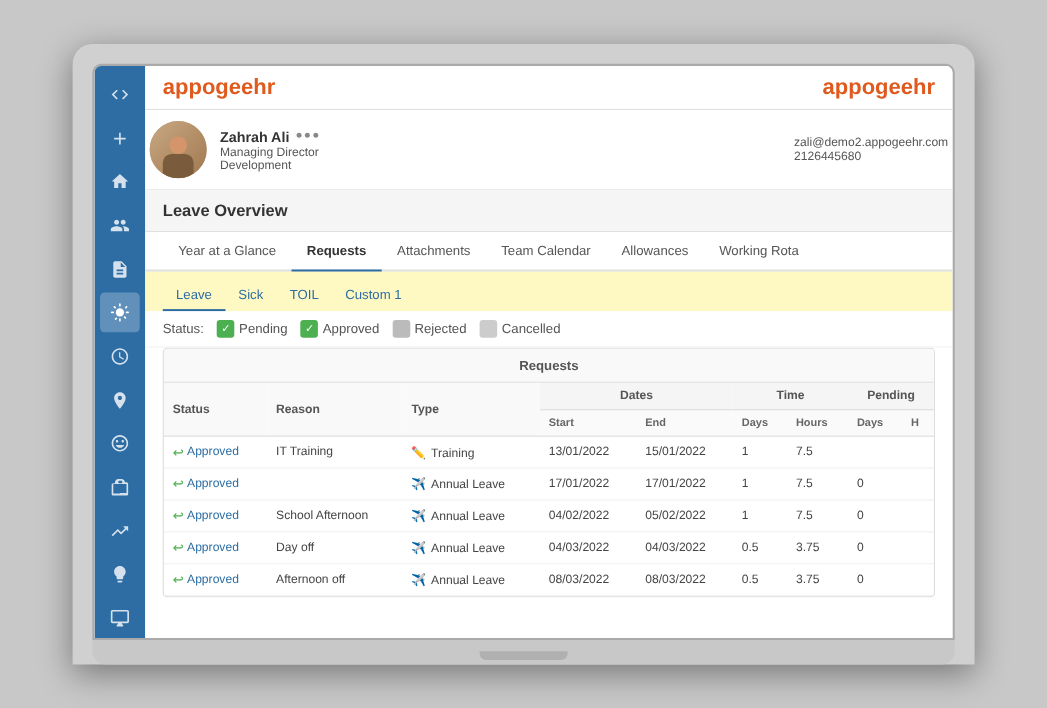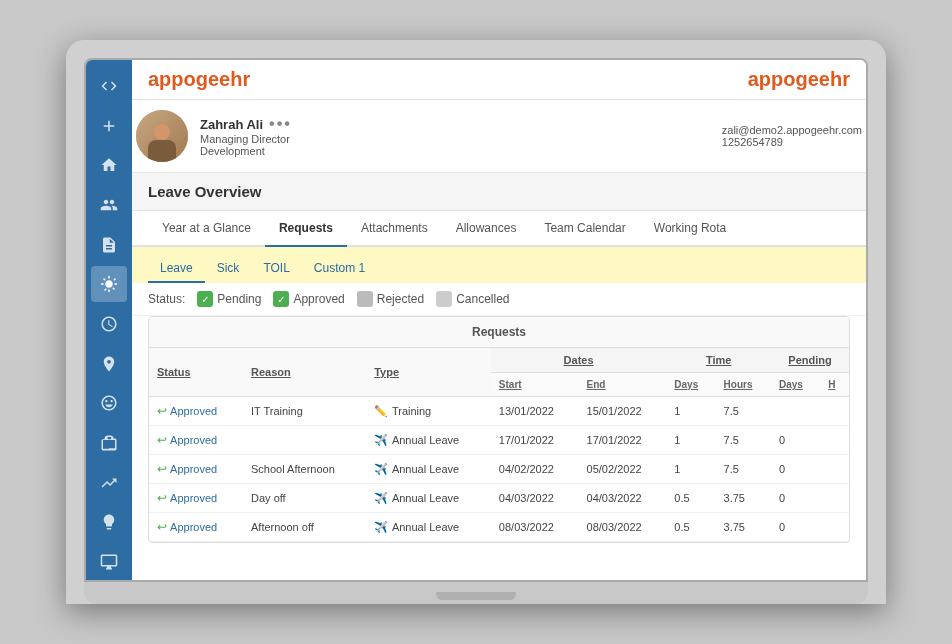--- a/index.html
+++ b/index.html
@@ -291,21 +291,20 @@
       font-size: 11px;
     }
     thead th {
       background: #f9f9f9;
       padding: 6px 8px;
       text-align: left;
       color: #555;
       font-weight: 600;
       border-bottom: 1px solid #ddd;
       white-space: nowrap;
-      text-decoration: underline;
     }
     thead th.center { text-align: center; }
     tbody tr {
       border-bottom: 1px solid #f0f0f0;
     }
     tbody td {
       padding: 7px 8px;
       color: #444;
       vertical-align: middle;
     }
@@ -434,34 +433,34 @@
           <div class="user-info">
             <div class="user-name">
               <span>Zahrah Ali</span>
               <span class="dots">•••</span>
             </div>
             <div class="user-title">Managing Director</div>
             <div class="user-dept">Development</div>
           </div>
           <div class="user-contact">
             <div>zali@demo2.appogeehr.com</div>
-            <div>1252654789</div>
+            <div>2126445680</div>
           </div>
         </div>
 
         <div class="page-title-bar">
           <div class="page-title">Leave Overview</div>
         </div>
 
         <div class="tabs-bar">
           <div class="tab">Year at a Glance</div>
           <div class="tab active">Requests</div>
           <div class="tab">Attachments</div>
+          <div class="tab">Team Calendar</div>
           <div class="tab">Allowances</div>
-          <div class="tab">Team Calendar</div>
           <div class="tab">Working Rota</div>
         </div>
 
         <div class="sub-tabs">
           <div class="sub-tab active">Leave</div>
           <div class="sub-tab">Sick</div>
           <div class="sub-tab">TOIL</div>
           <div class="sub-tab">Custom 1</div>
         </div>
 

